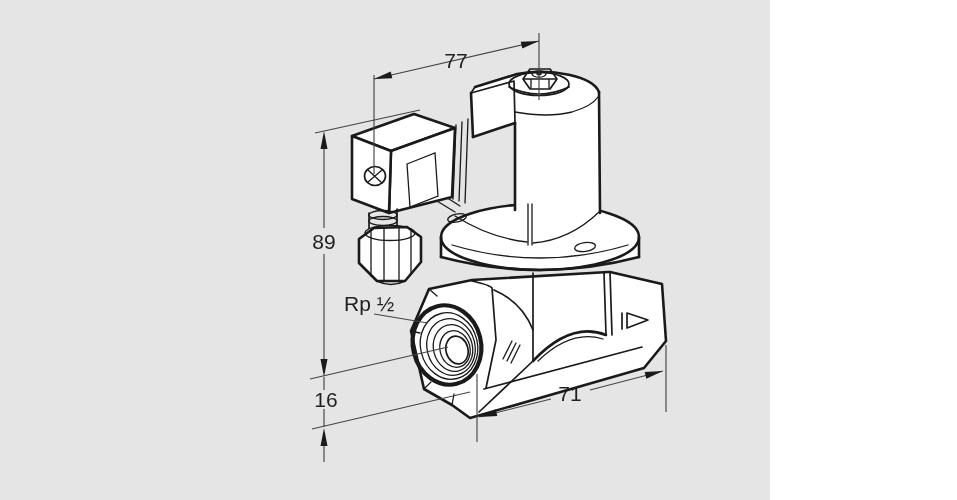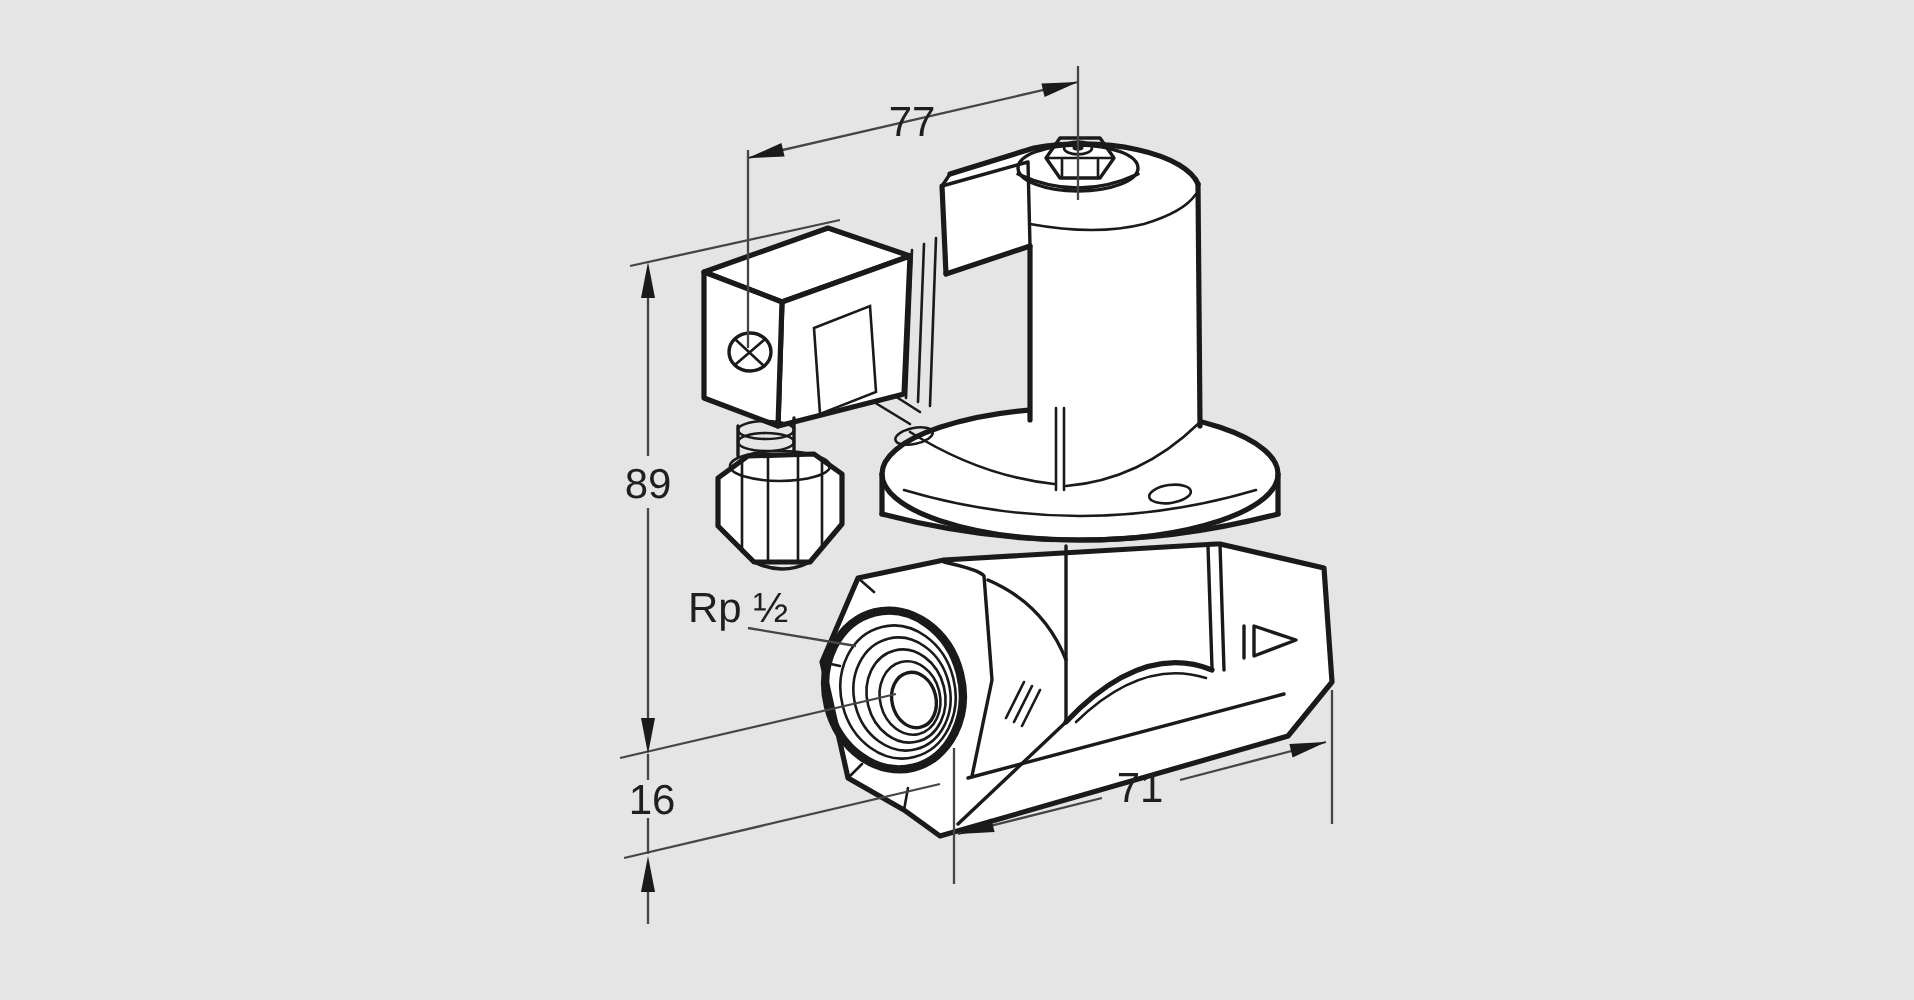--- a/index.html
+++ b/index.html
@@ -1,17 +1,17 @@
 <!DOCTYPE html>
 <html><head>
 <meta charset="utf-8">
 <style>
   html,body{margin:0;padding:0;}
   body{font-family:"Liberation Sans",sans-serif;}
-  .stage{position:relative;width:957px;height:500px;overflow:hidden;background:#e5e5e5;}
+  .stage{position:relative;width:770px;height:500px;overflow:hidden;background:#e5e5e5;}
   svg{display:block;}
   .outline{fill:none;stroke:#1a1a1a;stroke-width:2.6;stroke-linejoin:round;stroke-linecap:round;}
   .outline-fill{fill:#ffffff;stroke:#1a1a1a;stroke-width:2.6;stroke-linejoin:round;}
   .fill-only{fill:#ffffff;stroke:none;}
   .detail{fill:none;stroke:#1a1a1a;stroke-width:1.7;stroke-linejoin:round;stroke-linecap:round;}
   .fine{fill:none;stroke:#1a1a1a;stroke-width:1.3;stroke-linecap:round;}
   .thick{fill:none;stroke:#1a1a1a;stroke-width:4.2;}
   .dim{fill:none;stroke:#454545;stroke-width:1.15;}
   .dim-arrow{fill:#1a1a1a;stroke:none;}
   text.dim-label{font-family:"Liberation Sans",sans-serif;font-size:21px;fill:#1f1f1f;}

